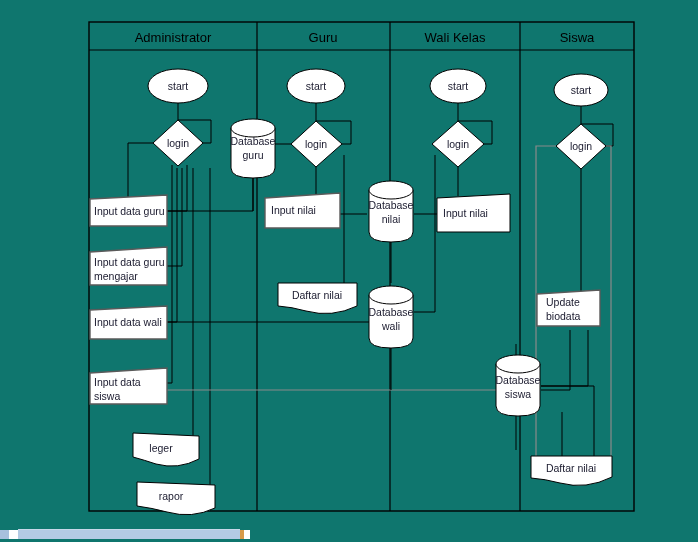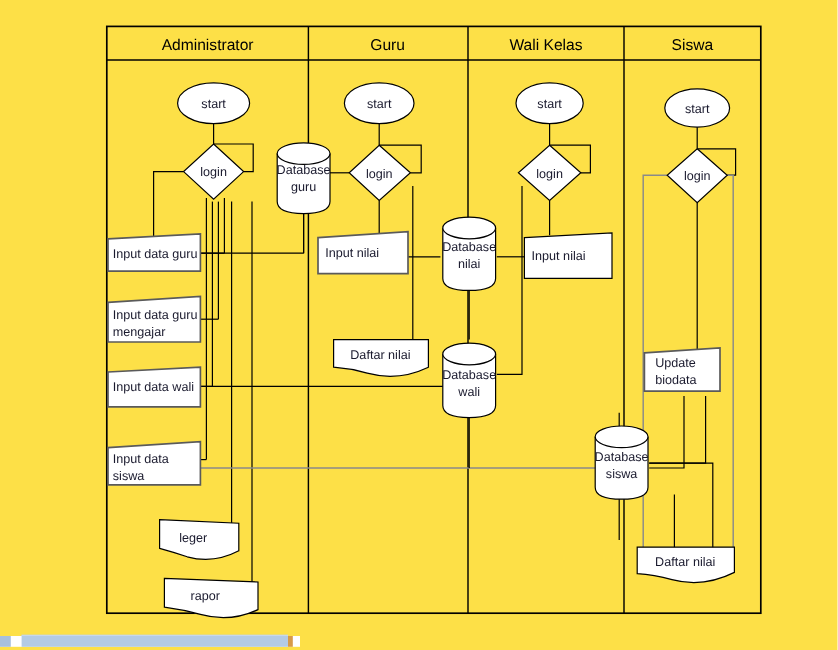--- a/index.html
+++ b/index.html
@@ -5,21 +5,21 @@
   html, body {
     margin: 0;
     padding: 0;
     background: #ffffff;
     font-family: "Liberation Sans", sans-serif;
   }
   #page {
     position: relative;
     width: 698px;
     height: 542px;
-    background: #fde047;
+    background: #0f766e;
     overflow: hidden;
   }
   #flow {
     position: absolute;
     left: 0;
     top: 0;
   }
   .lane-label {
     font-family: "Liberation Sans", sans-serif;
     font-size: 13px;

